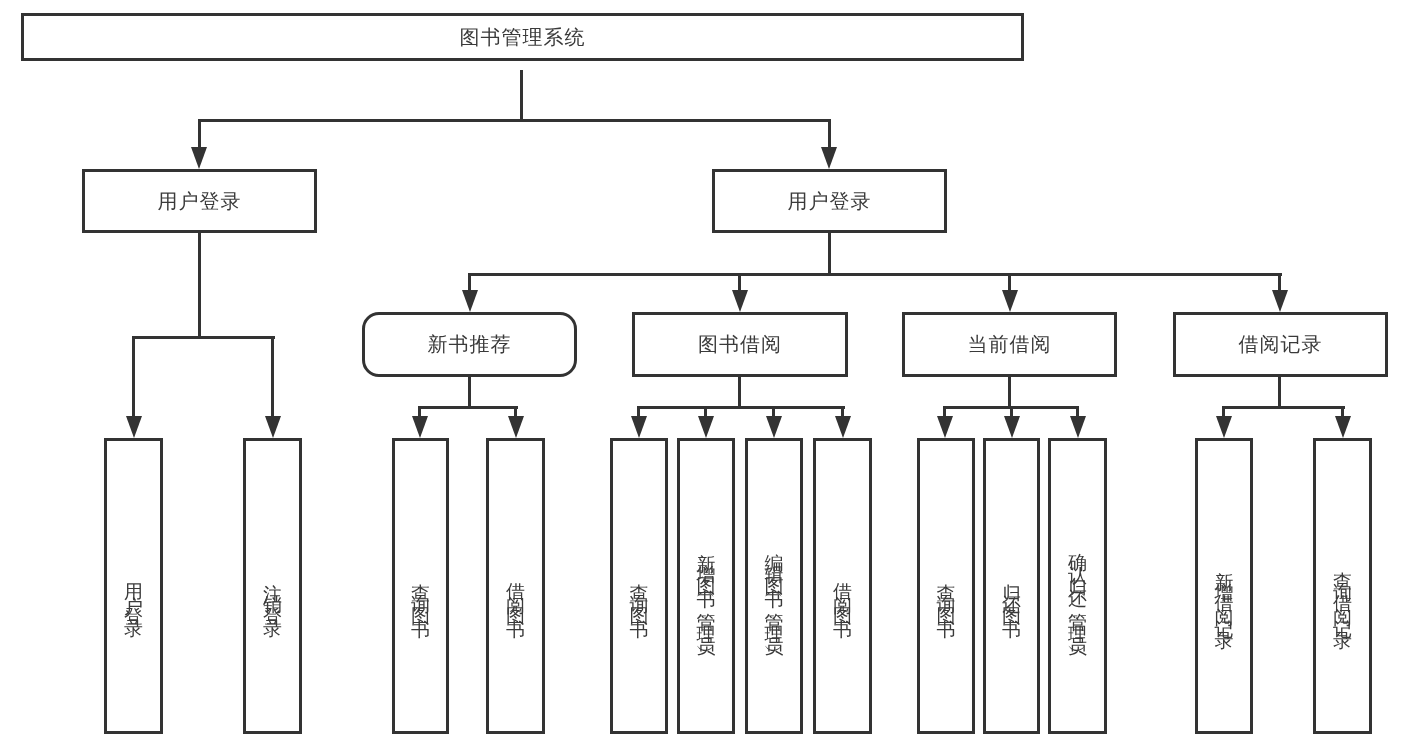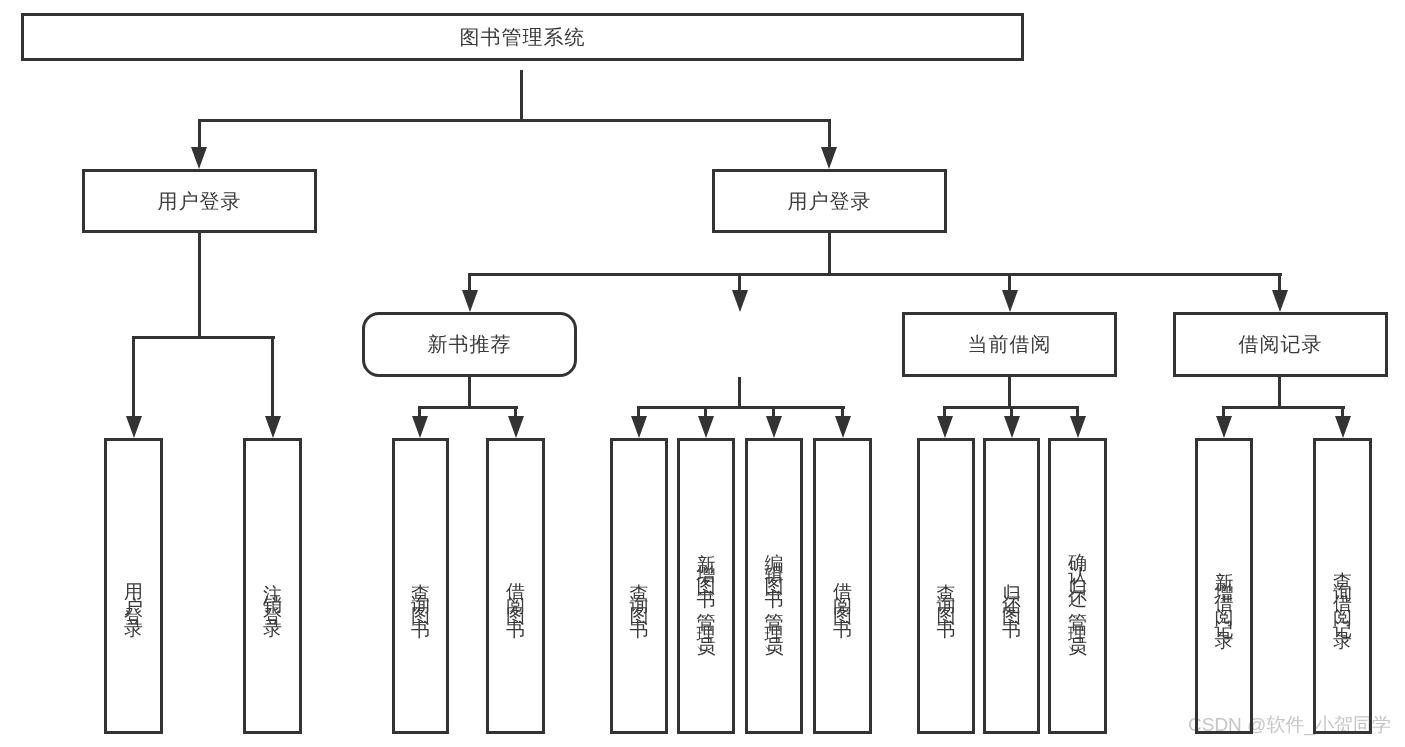--- a/index.html
+++ b/index.html
@@ -29,21 +29,20 @@
   .watermark{
     position:absolute;left:1188px;top:712px;z-index:1;
     font-size:19px;color:#c6c6c6;white-space:nowrap;
   }
 </style>
 </head>
 <body>
 
 <div class="canvas">
 
-  <div class="watermark">CSDN @软件_小贺同学</div>
 
   <div class="box" style="left:21px;top:13px;width:1003px;height:48px;">
     <span class="hlabel">图书管理系统</span>
   </div>
 
   <div class="line" style="left:520px;top:70px;width:3px;height:52px;"></div>
   <div class="line" style="left:198px;top:119px;width:633px;height:3px;"></div>
   <div class="line" style="left:198px;top:119px;width:3px;height:28px;"></div>
   <div class="arrowhead" style="left:191px;top:147px;"></div>
   <div class="line" style="left:828px;top:119px;width:3px;height:28px;"></div>
@@ -69,20 +68,23 @@
   <div class="arrowhead" style="left:462px;top:290px;"></div>
   <div class="line" style="left:738px;top:273px;width:3px;height:17px;"></div>
   <div class="arrowhead" style="left:732px;top:290px;"></div>
   <div class="line" style="left:1008px;top:273px;width:3px;height:17px;"></div>
   <div class="arrowhead" style="left:1002px;top:290px;"></div>
   <div class="line" style="left:1278px;top:273px;width:3px;height:17px;"></div>
   <div class="arrowhead" style="left:1272px;top:290px;"></div>
 
   <div class="box" style="left:362px;top:312px;width:215px;height:65px;border-radius:17px;">
     <span class="hlabel">新书推荐</span>
+  </div>
+  <div class="box" style="left:632px;top:312px;width:216px;height:65px;">
+    <span class="hlabel">图书借阅</span>
   </div>
   <div class="box" style="left:902px;top:312px;width:215px;height:65px;">
     <span class="hlabel">当前借阅</span>
   </div>
   <div class="box" style="left:1173px;top:312px;width:215px;height:65px;">
     <span class="hlabel">借阅记录</span>
   </div>
 
   <div class="line" style="left:468px;top:377px;width:3px;height:32px;"></div>
   <div class="line" style="left:418px;top:406px;width:100px;height:3px;"></div>

